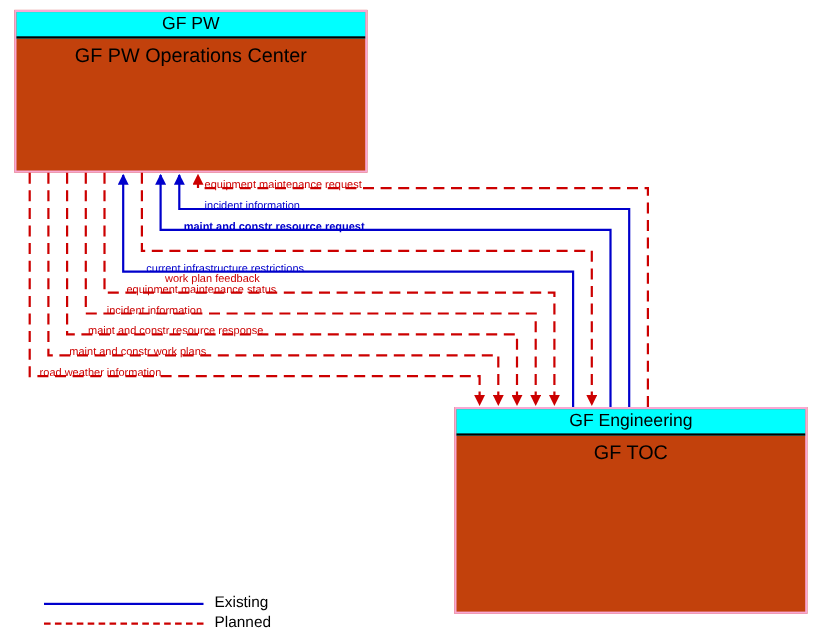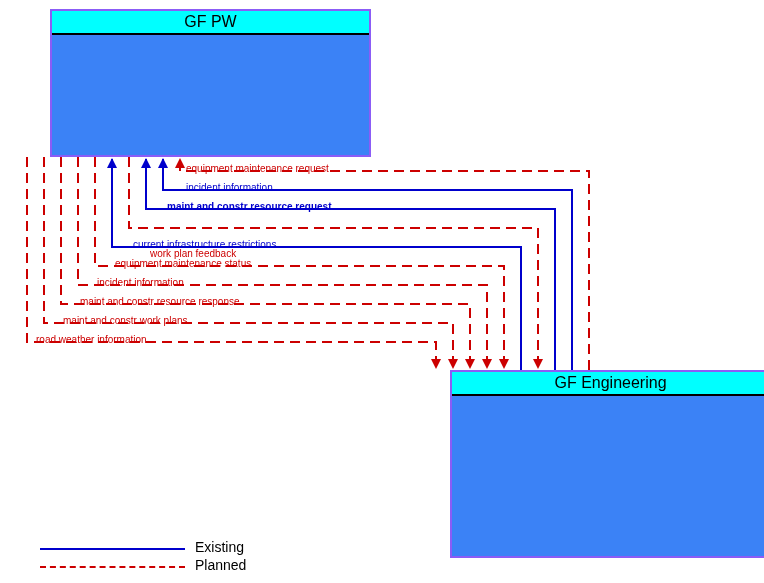--- a/index.html
+++ b/index.html
@@ -8,24 +8,23 @@
     width: 764px;
     height: 583px;
     background: #ffffff;
     font-family: Arial, Helvetica, sans-serif;
     font-size: 14px;
     color: #000;
     position: relative;
   }
   .box {
     position: absolute;
-    border: 2px solid #8b5cf6;
-    background: #3b82f6;
+    border: 2px solid #f9a8d4;
+    background: #c2410c;
     box-sizing: border-box;
-    margin-left: 37px;
   }
   .box-header {
     background: #00ffff;
     border-bottom: 2px solid #000;
     text-align: center;
     font-weight: normal;
     font-size: 16px;
     line-height: 22px;
     height: 24px;
     box-sizing: border-box;
@@ -62,24 +61,26 @@
   .legend-text {
     position: absolute;
     font-size: 14px;
   }
 </style>
 </head>
 <body>
 
 <div class="box" style="left:13px; top:9px; width:321px; height:148px;">
   <div class="box-header">GF PW</div>
+  <div class="box-title">GF PW Operations Center</div>
 </div>
 
 <div class="box" style="left:413px; top:370px; width:321px; height:188px;">
   <div class="box-header">GF Engineering</div>
+  <div class="box-title">GF TOC</div>
 </div>
 
 <svg class="flows">
   <defs>
     <marker id="arrBlue" viewBox="0 0 10 10" refX="9" refY="5" markerWidth="5" markerHeight="5" orient="auto-start-reverse">
       <path d="M 0 0 L 10 5 L 0 10 z" fill="#0000cc"></path>
     </marker>
     <marker id="arrRed" viewBox="0 0 10 10" refX="9" refY="5" markerWidth="5" markerHeight="5" orient="auto-start-reverse">
       <path d="M 0 0 L 10 5 L 0 10 z" fill="#cc0000"></path>
     </marker>

